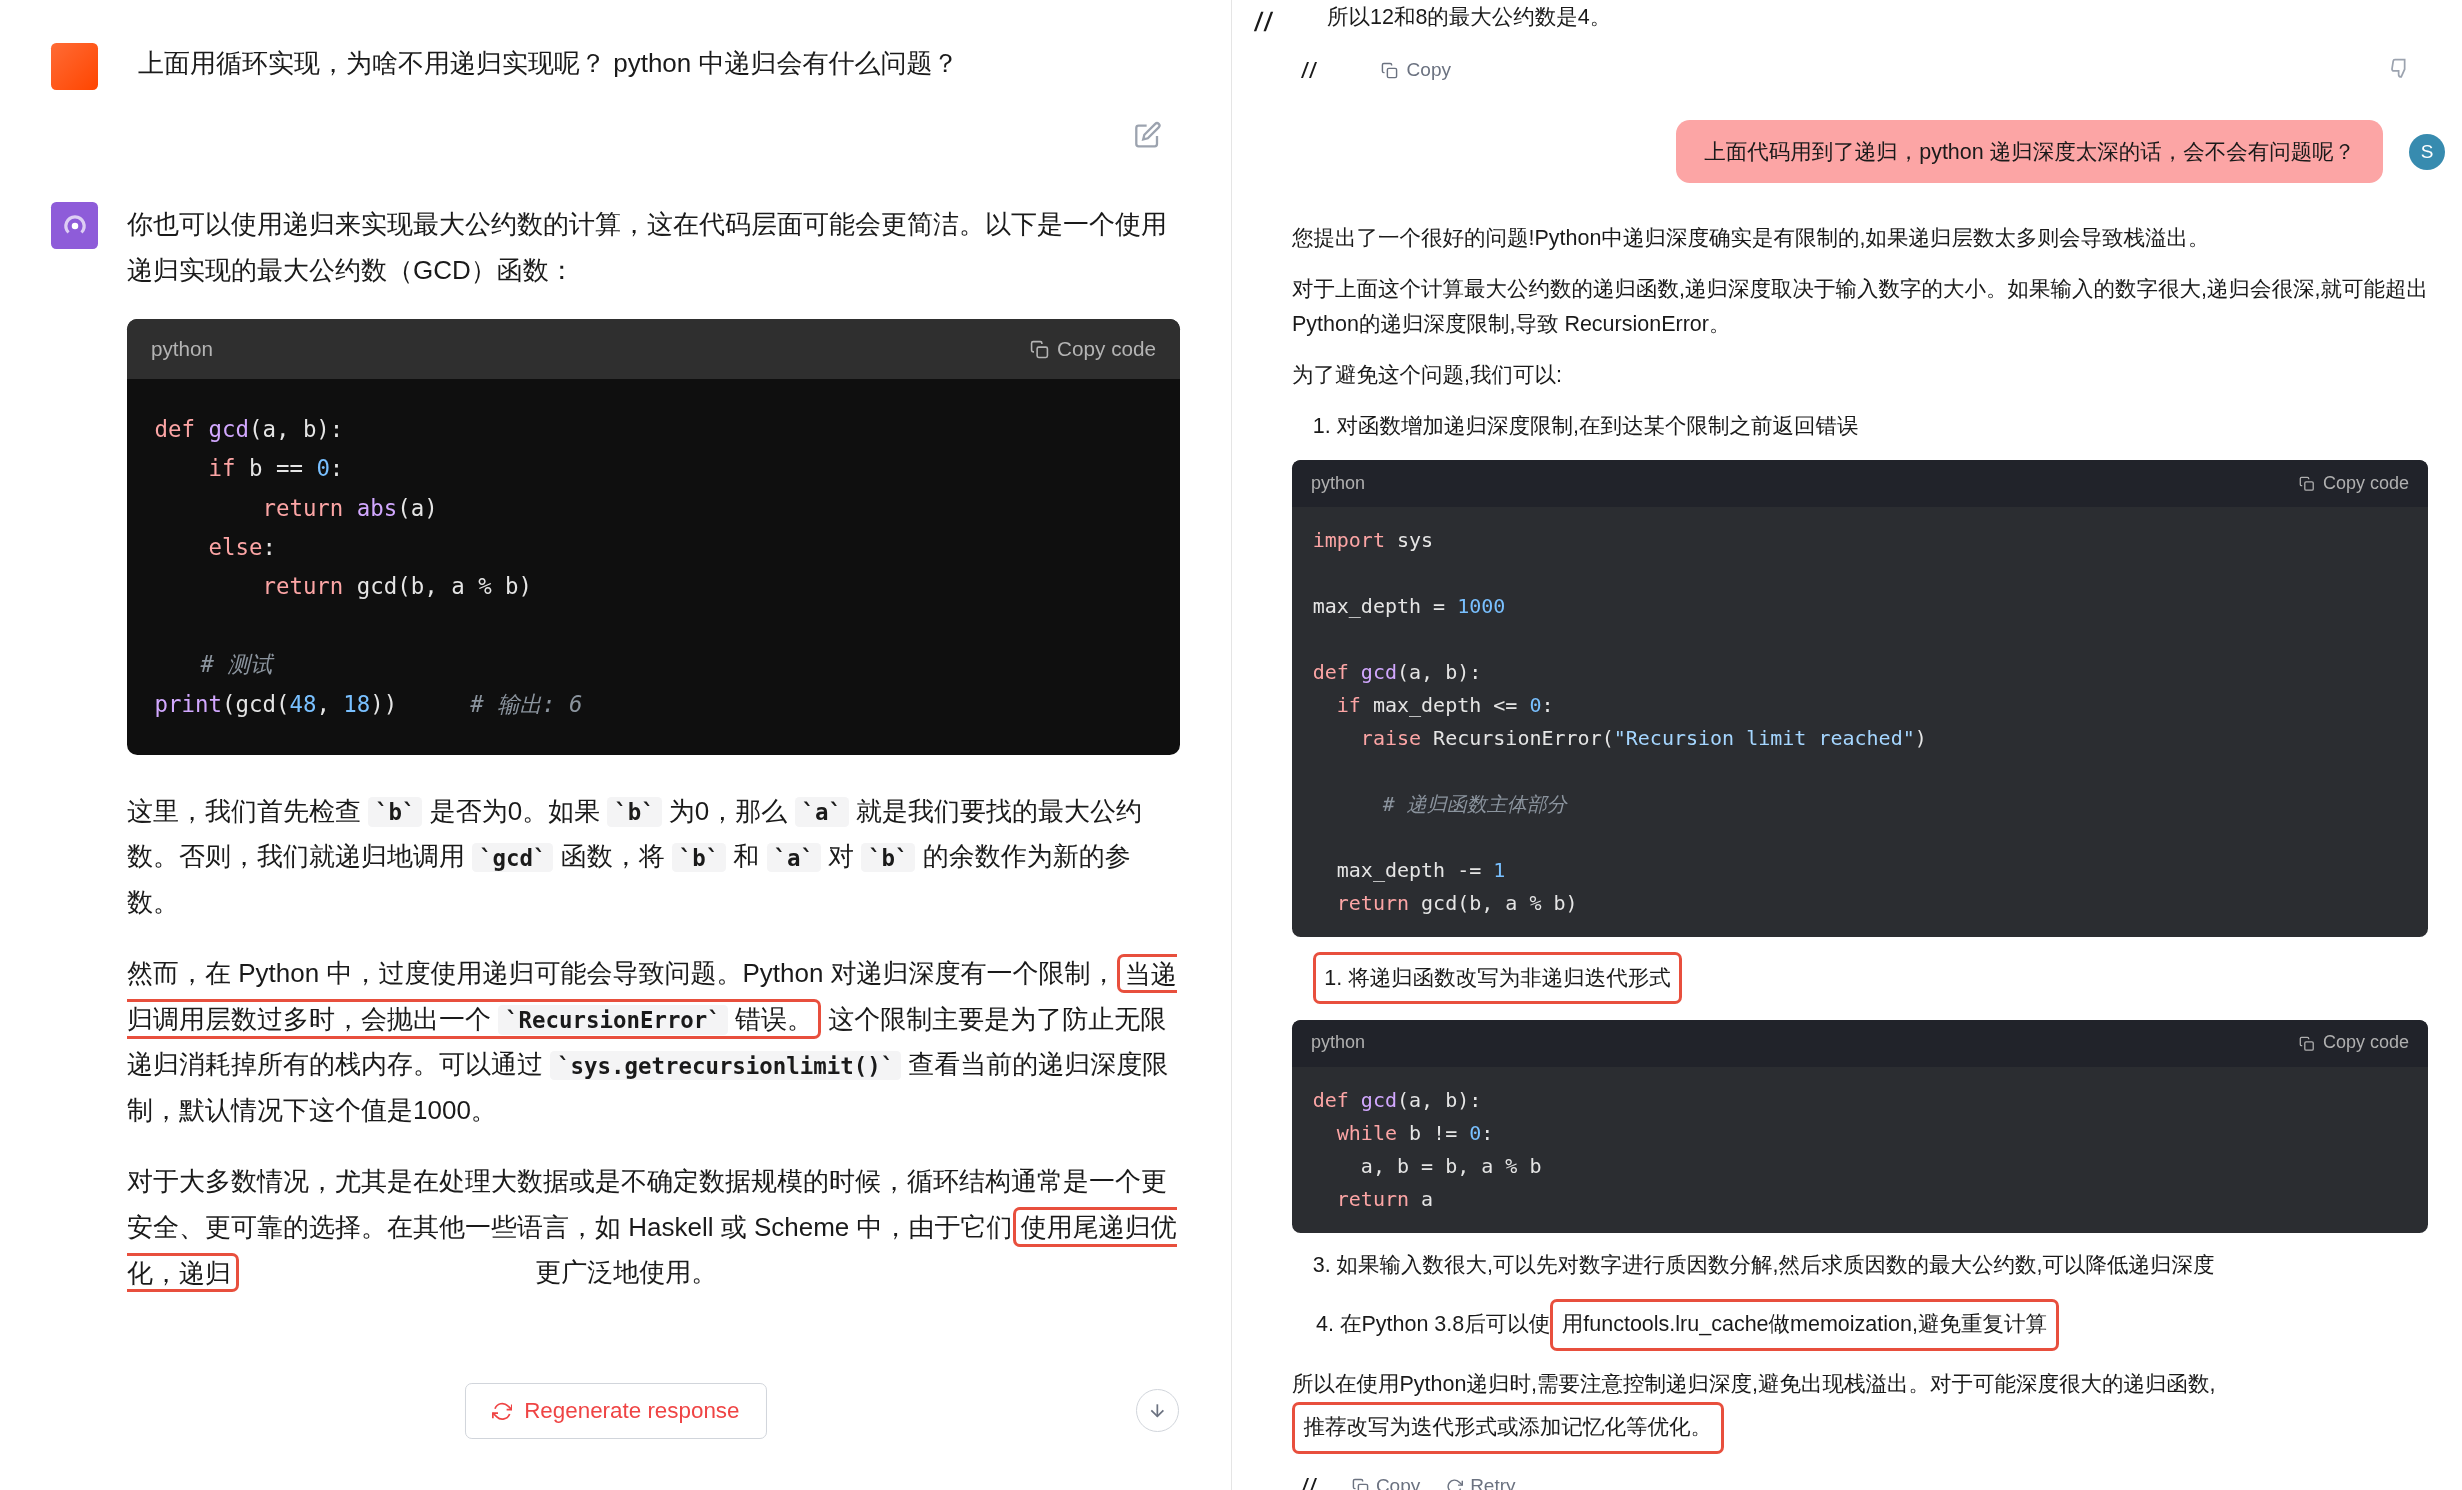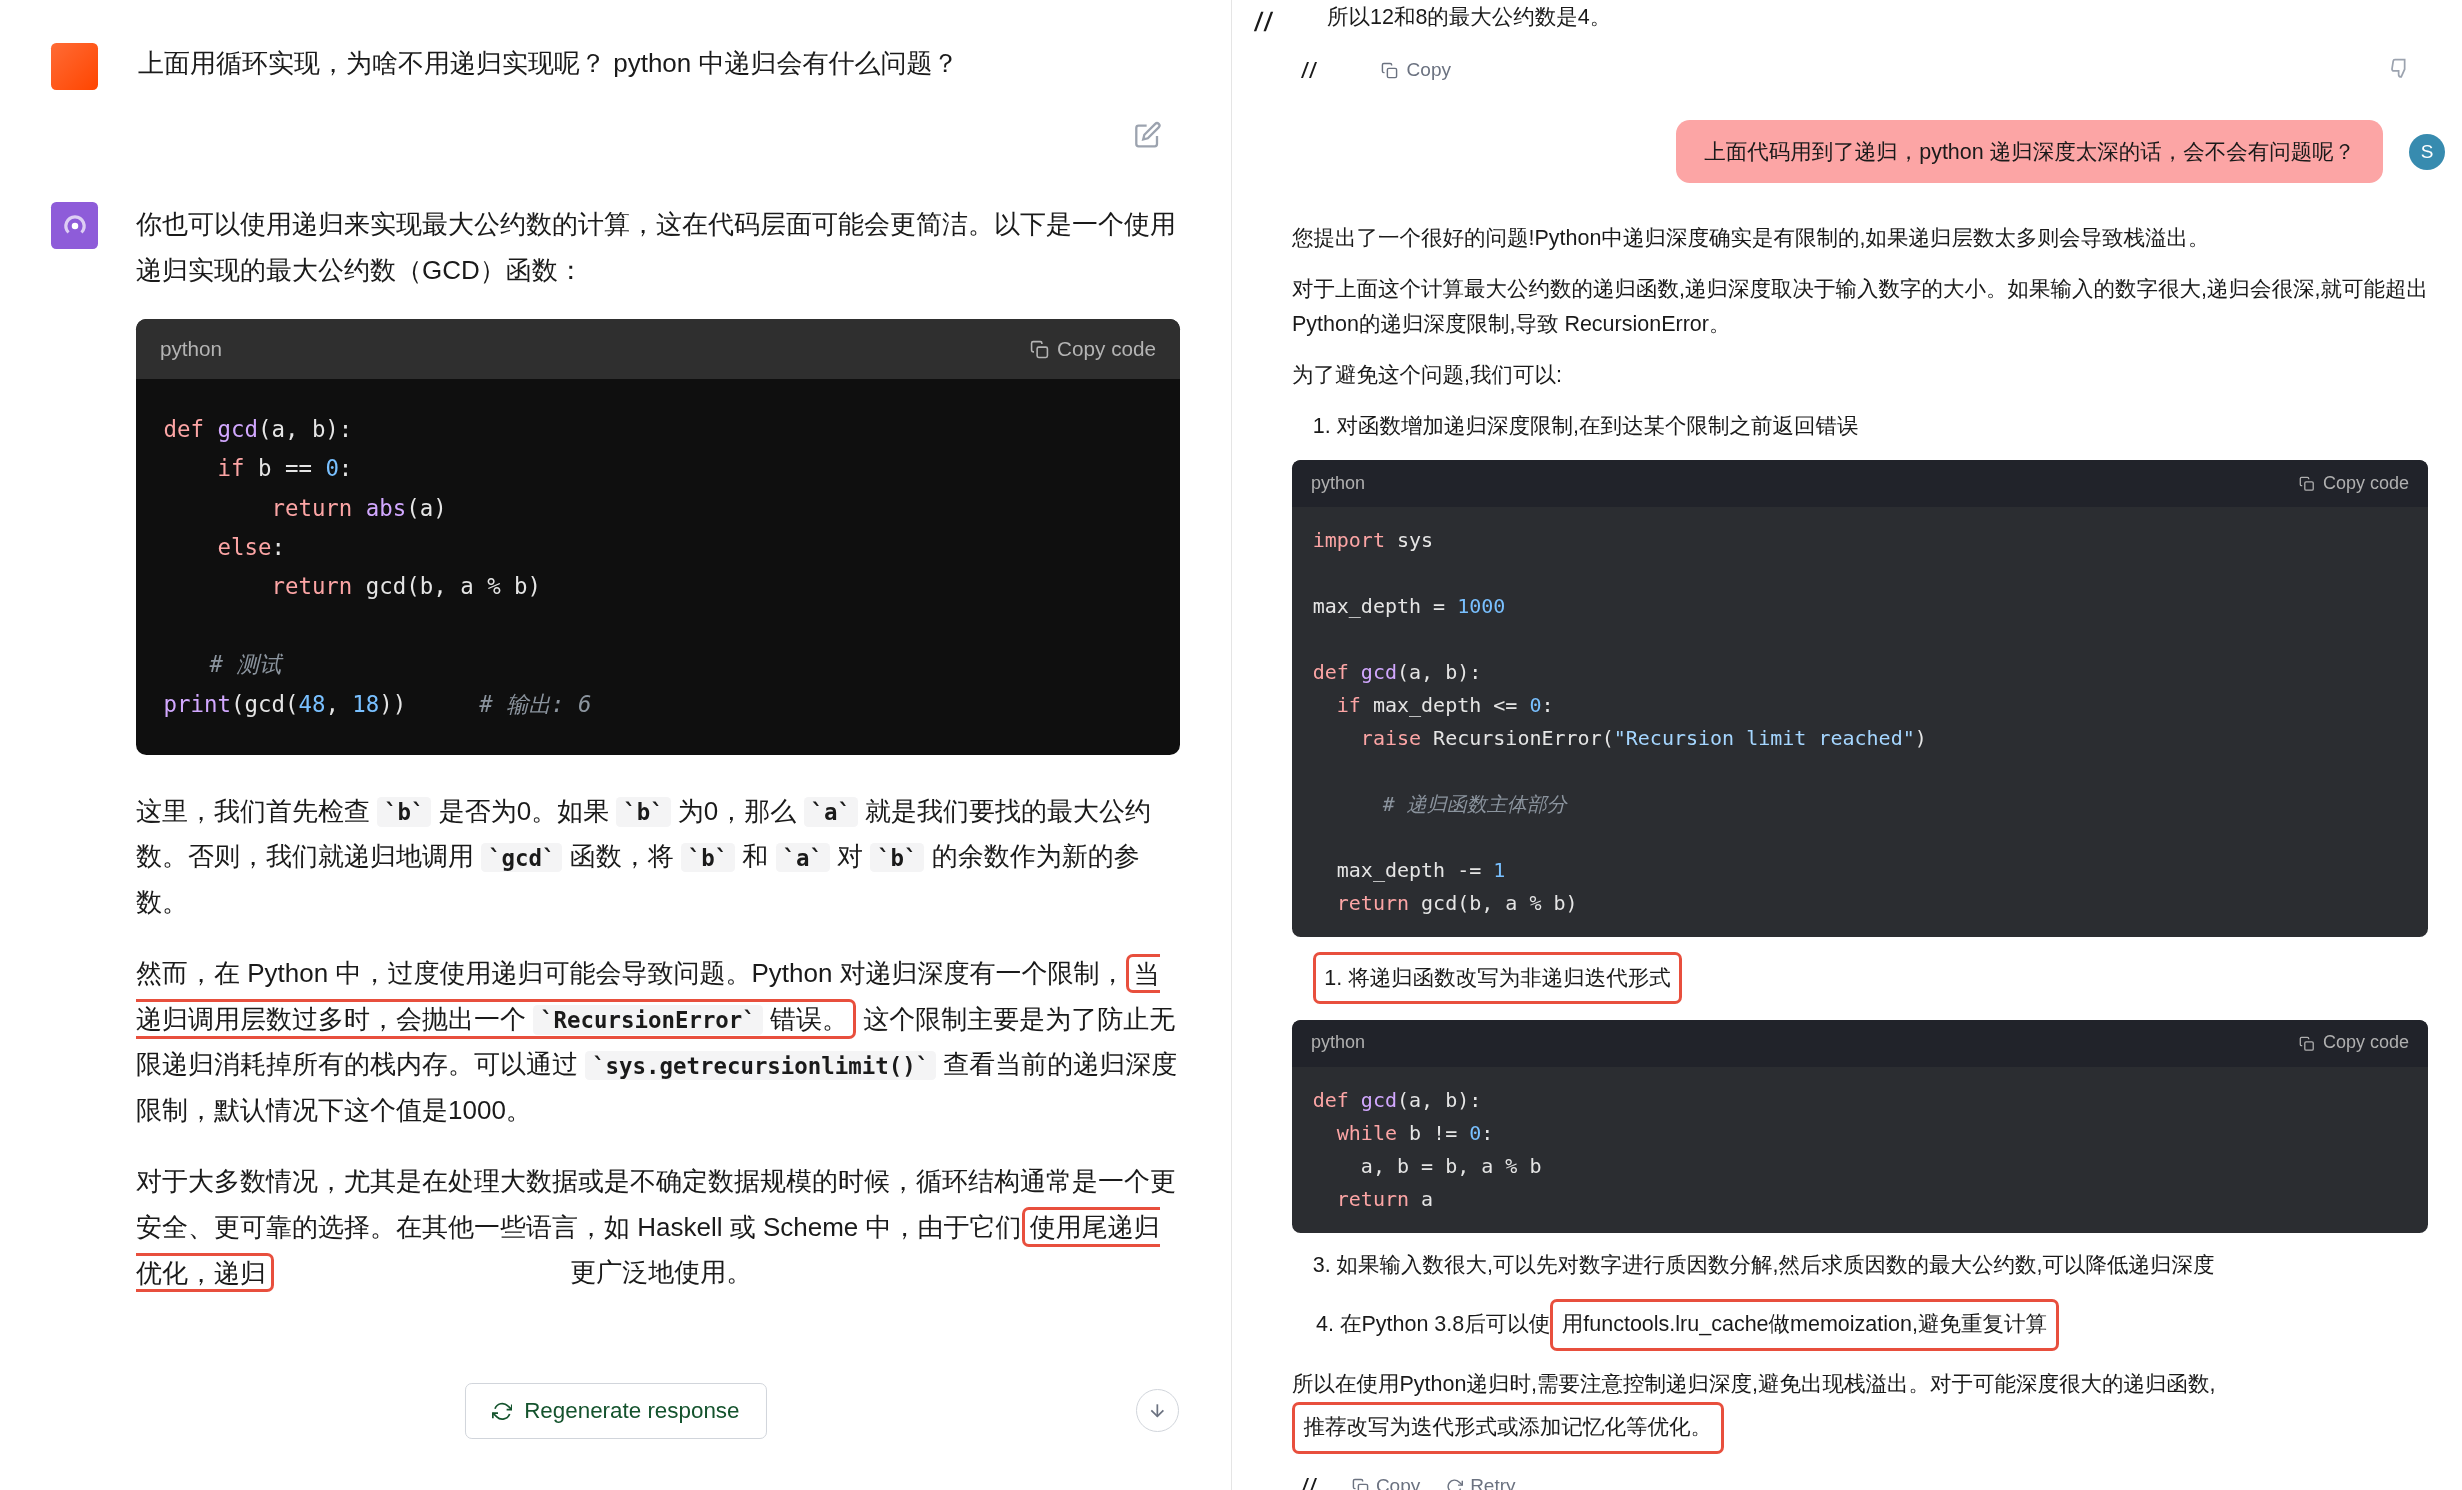--- a/index.html
+++ b/index.html
@@ -50,21 +50,21 @@
   position: absolute;
   right: 69px;
   top: 121px;
   width: 27.6px;
   height: 27.6px;
   color: #9ca3af;
 }
 .assistant-row {
   display: flex;
   align-items: flex-start;
-  gap: 38px;
+  gap: 29px;
   padding: 86px 34px 0 34px;
 }
 .avatar-assistant {
   width: 47px;
   height: 47px;
   background: #8e5cd9;
   border-radius: 5.2px;
   flex-shrink: 0;
   display: flex;
   align-items: center;
@@ -132,21 +132,21 @@
   left: 50%;
   transform: translateX(-50%);
   background: #ffffff;
   border: 0.9px solid #d1d5db;
   border-radius: 6.9px;
   padding: 13.8px 26px;
   display: flex;
   align-items: center;
   gap: 12px;
   font-size: 22.4px;
-  color: #14532d;
+  color: #ef4444;
   cursor: pointer;
 }
 .scroll-down-btn {
   position: absolute;
   bottom: 59px;
   right: 52px;
   width: 43px;
   height: 43px;
   border-radius: 50%;
   border: 0.9px solid #d1d5db;

